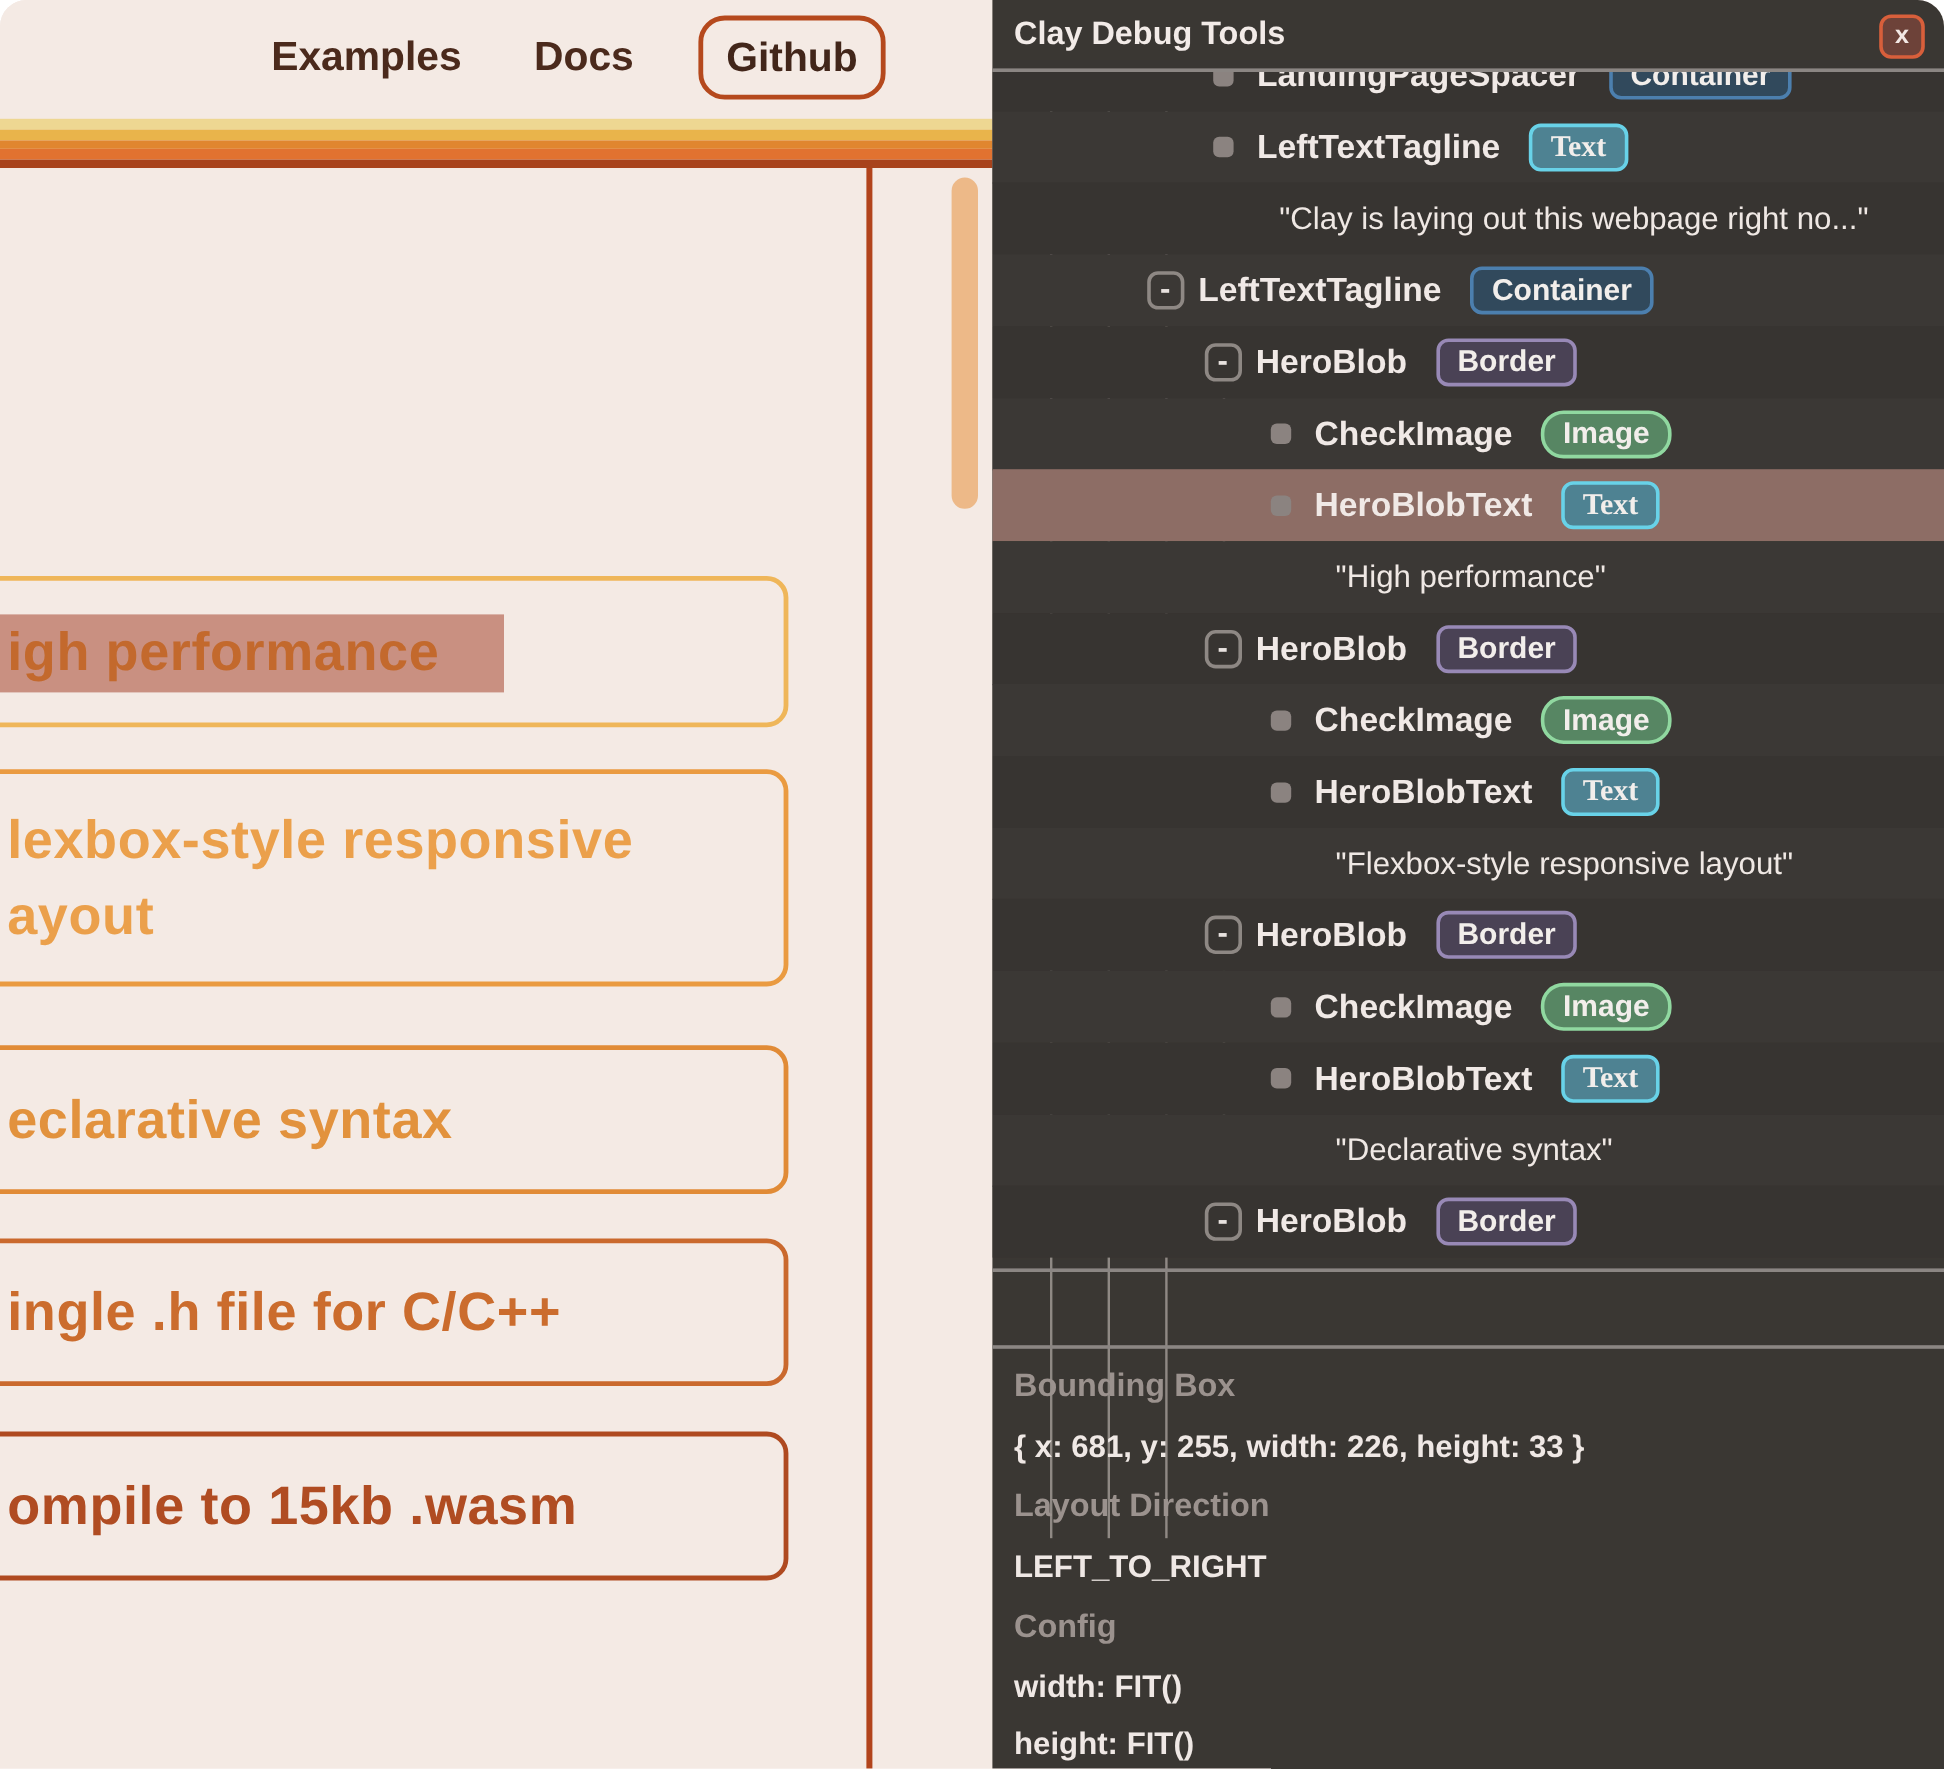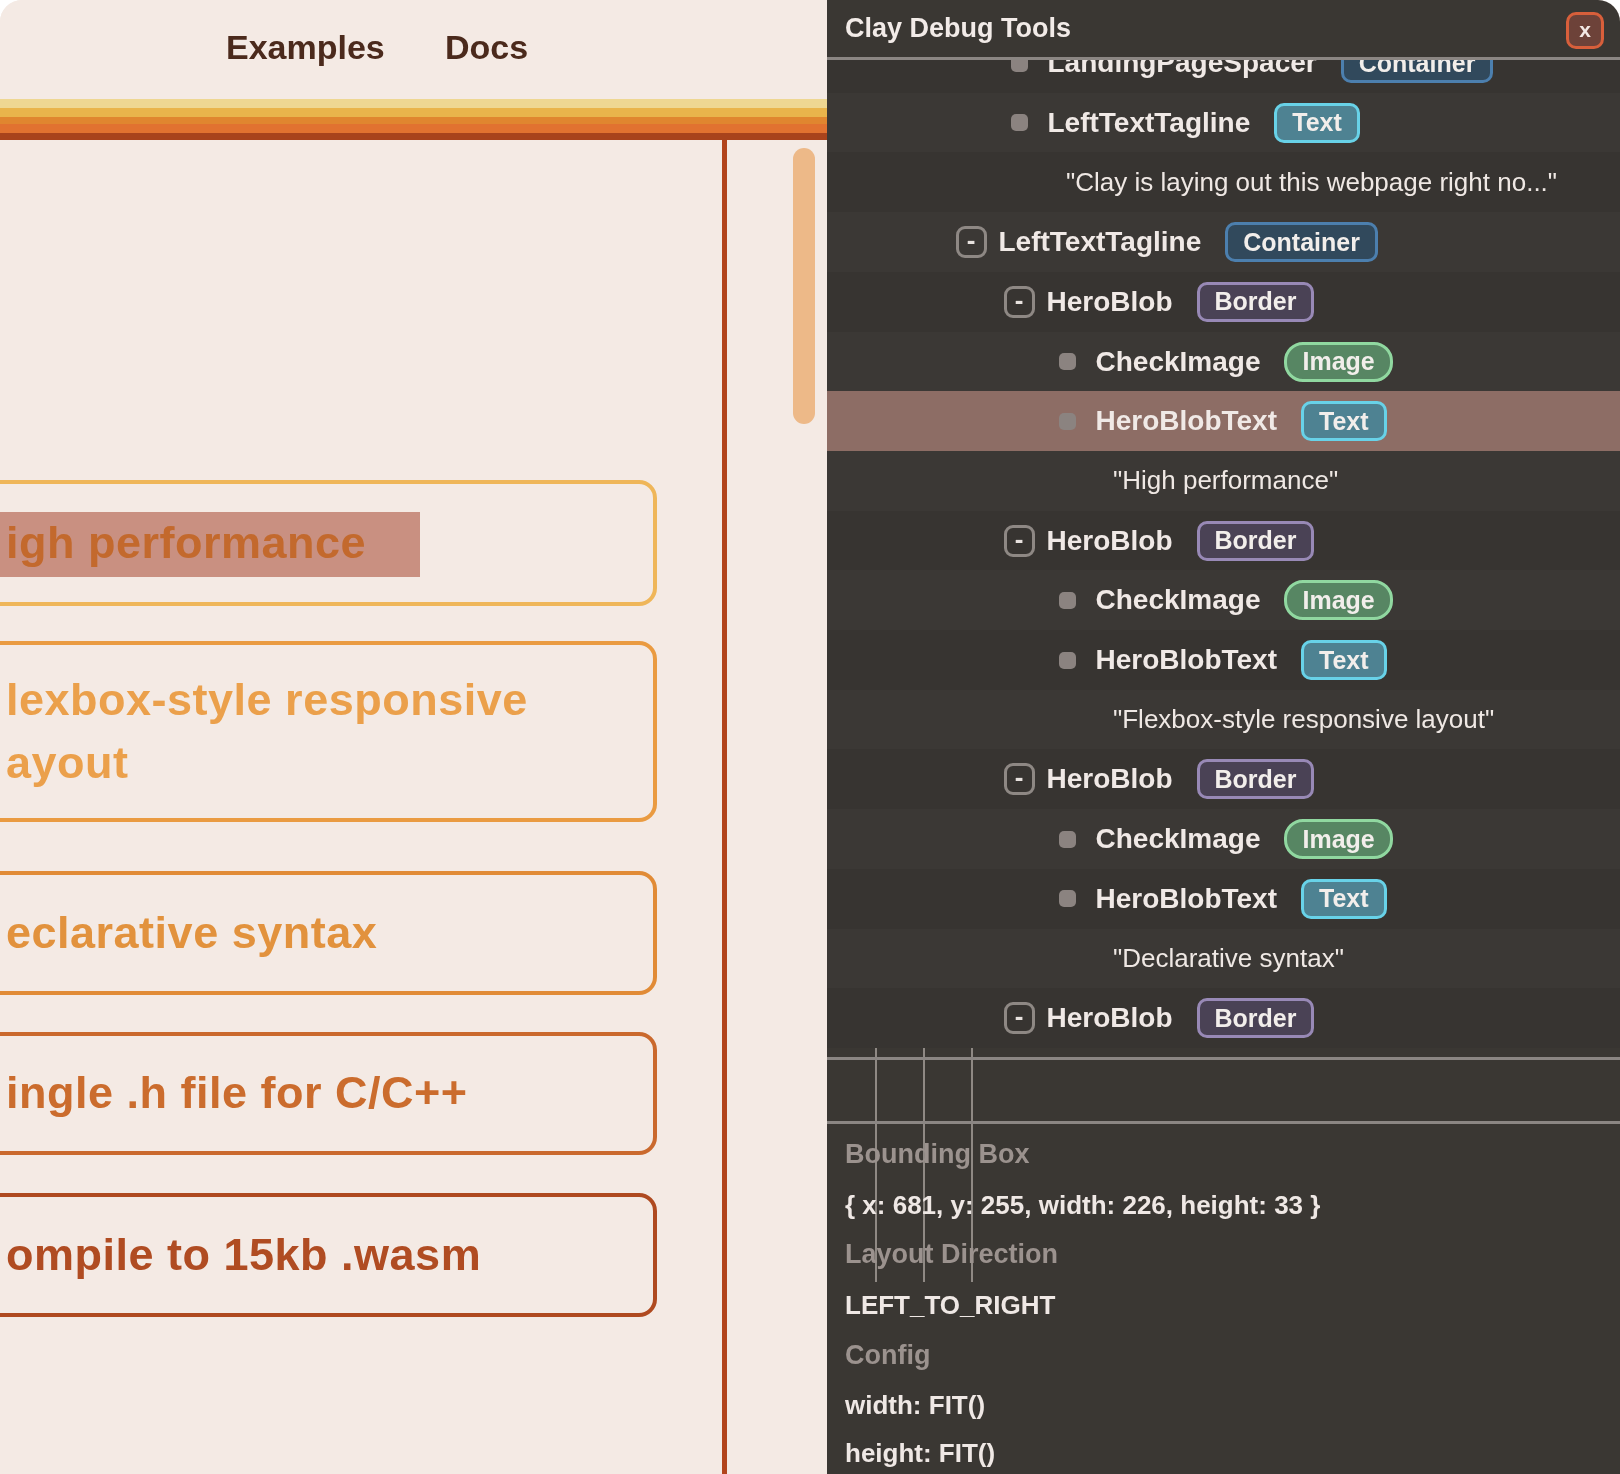--- a/index.html
+++ b/index.html
@@ -52,41 +52,42 @@
   .row-light{background:#3b3835;}
   .row-selected{background:#8d6d65;}
   .bullet{width:17px;height:17px;border-radius:5px;background:#8b8380;flex:none;}
   .collapse-btn{width:31px;height:32px;border-radius:9px;border:3px solid #8e8884;flex:none;
                 display:flex;align-items:center;justify-content:center;color:#e8e2df;
                 font-size:26px;font-weight:600;line-height:1;padding-bottom:4px;cursor:pointer;}
   .node-name{font-size:28px;font-weight:600;color:#f0e9e6;white-space:nowrap;}
   .tag{display:inline-flex;align-items:center;height:40px;padding:0 15px;border-radius:10px;
        border:3px solid;font-size:25px;font-weight:600;color:#f2eeeb;white-space:nowrap;}
   .tag-container{background:#31495c;border-color:#4c7fae;}
-  .tag-text{background:#4e8292;border-color:#68d2e8;}
+  .tag-text{background:#4e8292;border-color:#68d2e8;font-family:Liberation Serif, serif;}
   .tag-image{background:#578663;border-color:#90d8a0;border-radius:19px;}
   .tag-border{background:#4a4255;border-color:#9889b6;}
   .quote-text{font-size:26px;font-weight:500;color:#efe8e4;white-space:nowrap;}
 
   .config-bar{position:absolute;left:0;top:1060px;width:100%;height:61px;display:flex;
               align-items:center;justify-content:space-between;padding:0 20px 0 18px;}
   .config-title{font-size:27px;font-weight:700;color:#eae3e0;}
   .config-target{font-size:27px;font-weight:600;color:#a0968f;}
   .info-line{position:absolute;left:18px;white-space:nowrap;}
   .info-label{font-size:27px;font-weight:600;color:#9b928e;}
   .info-value{font-size:26px;font-weight:600;color:#efe8e5;}
 </style>
 </head>
 <body>
 
 <div class="screen">
 
   <div class="page">
     <span class="nav-link" style="left:226px;">Examples</span>
     <span class="nav-link" style="left:445px;">Docs</span>
+    <div class="github-btn">Github</div>
 
     <div class="stripe" style="top:99px;height:9px;background:#eed792;"></div>
     <div class="stripe" style="top:108px;height:9px;background:#e9b44b;"></div>
     <div class="stripe" style="top:117px;height:7px;background:#e0862f;"></div>
     <div class="stripe" style="top:124px;height:9px;background:#e17230;"></div>
     <div class="stripe" style="top:133px;height:7px;background:#a8431c;"></div>
 
     <div class="divider"></div>
     <div class="scroll-pill"></div>
 

